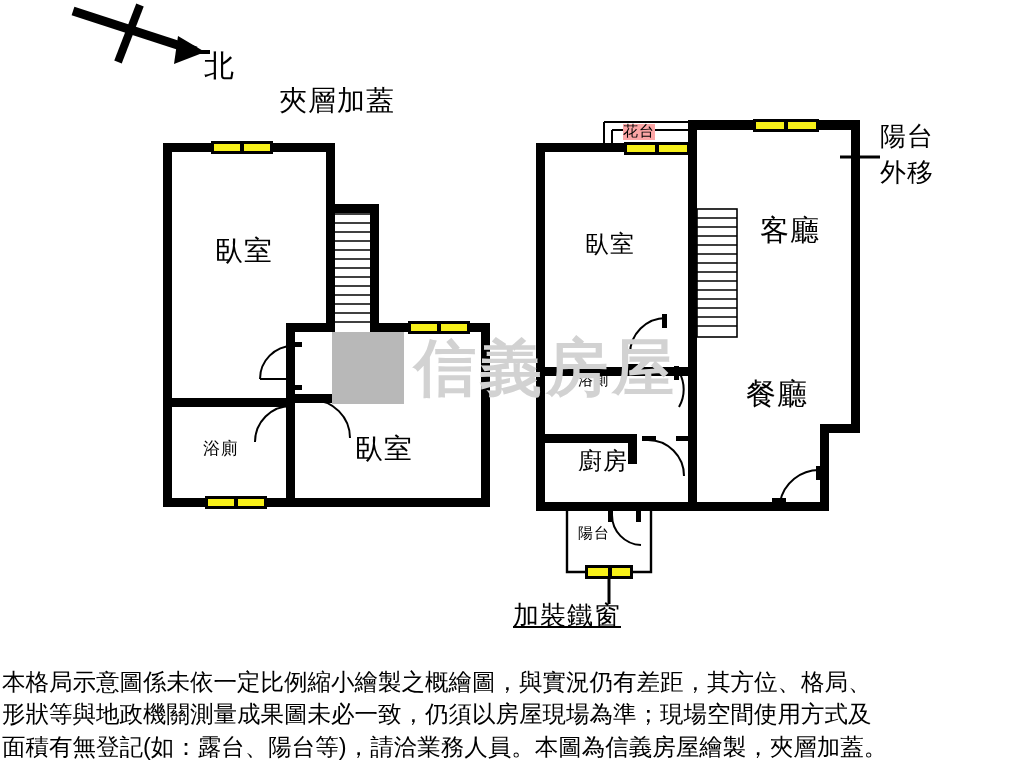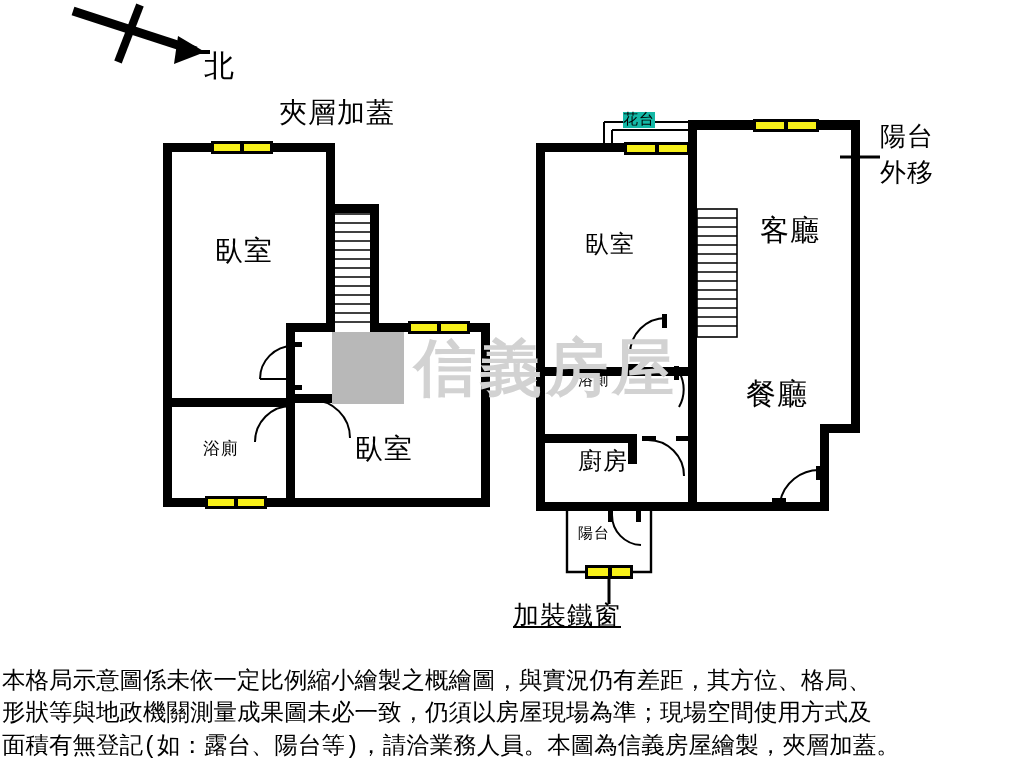--- a/index.html
+++ b/index.html
@@ -33,21 +33,21 @@
 
   .anno-2line { line-height: 1.12; }
 
   #disclaimer {
     position: absolute;
     left: 0; top: 666px;
     width: 1024px;
     font-size: 23.5px;
     line-height: 1.38;
     color: #000;
-    font-family: Liberation Mono, monospace;
+    font-family: Liberation Sans, sans-serif;
     text-align: left;
     letter-spacing: 0px;
     padding: 0 2px;
     box-sizing: border-box;
   }
   #disclaimer div { white-space: nowrap; }
 
   
   #watermark {
     position: absolute;
@@ -288,34 +288,34 @@
     <g stroke="#000">
 
       <line x1="840" y1="157" x2="880" y2="157" stroke-width="3"></line>
 
       <line x1="609" y1="579" x2="609" y2="604" stroke-width="3"></line>
     </g>
   </svg>
 
   <div class="lbl lbl-north" style="left:204px; top:50px;">北</div>
 
-  <div class="lbl lbl-title" style="left:279px; top:98px;">夾層加蓋</div>
+  <div class="lbl lbl-title" style="left:279px; top:86px;">夾層加蓋</div>
 
   <div class="lbl lbl-room-lg" style="left:215px; top:236px;">臥室</div>
   <div class="lbl lbl-room-sm" style="left:203px; top:440px;">浴廁</div>
   <div class="lbl lbl-room-lg" style="left:355px; top:434px;">臥室</div>
 
   <div class="lbl lbl-room-md" style="left:585px; top:232px;">臥室</div>
   <div class="lbl lbl-room-lg" style="left:760px; top:215px; font-size:29px;">客廳</div>
   <div class="lbl lbl-room-lg" style="left:746px; top:378px; font-size:30px;">餐廳</div>
   <div class="lbl lbl-room-xs" style="left:578px; top:373px;">浴廁</div>
   <div class="lbl lbl-room-md" style="left:578px; top:450px;font-family:Liberation Mono, monospace;">廚房</div>
   <div class="lbl lbl-room-xs" style="left:578px; top:526px;">陽台</div>
 
-  <div class="lbl lbl-room-xs" style="left:623px; top:112px; background:#14b8a6;">花台</div>
+  <div class="lbl lbl-room-xs" style="left:623px; top:124px; background:#fca5a5;">花台</div>
 
   <div class="lbl lbl-anno anno-2line" style="left:880px; top:122px;">陽台</div>
   <div class="lbl lbl-anno anno-2line" style="left:880px; top:158px;">外移</div>
 
   <div class="lbl lbl-anno" style="left:513px; top:602px;text-decoration:underline;">加裝鐵窗</div>
 
   <div id="watermark">
     <div id="wm-mark"></div>
     <div id="wm-brand">信義房屋</div>
   </div>

